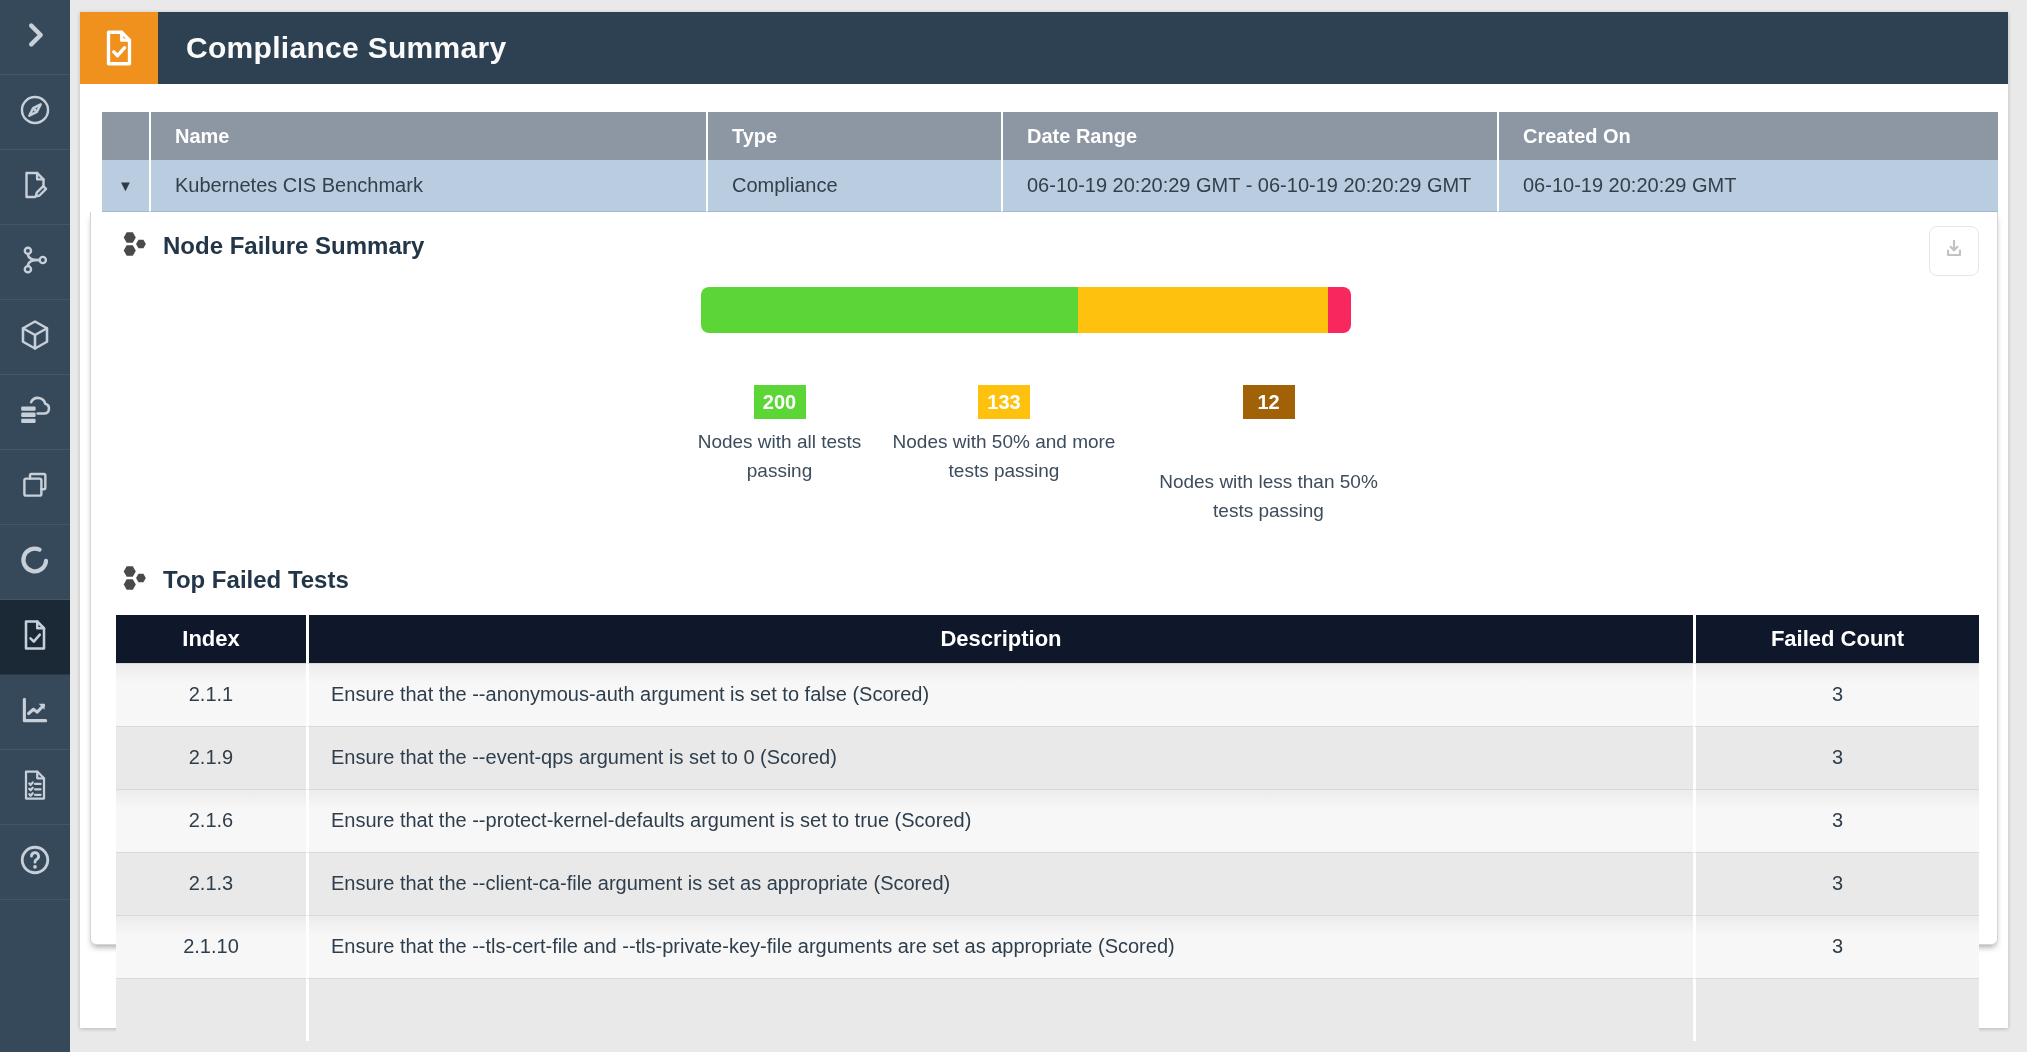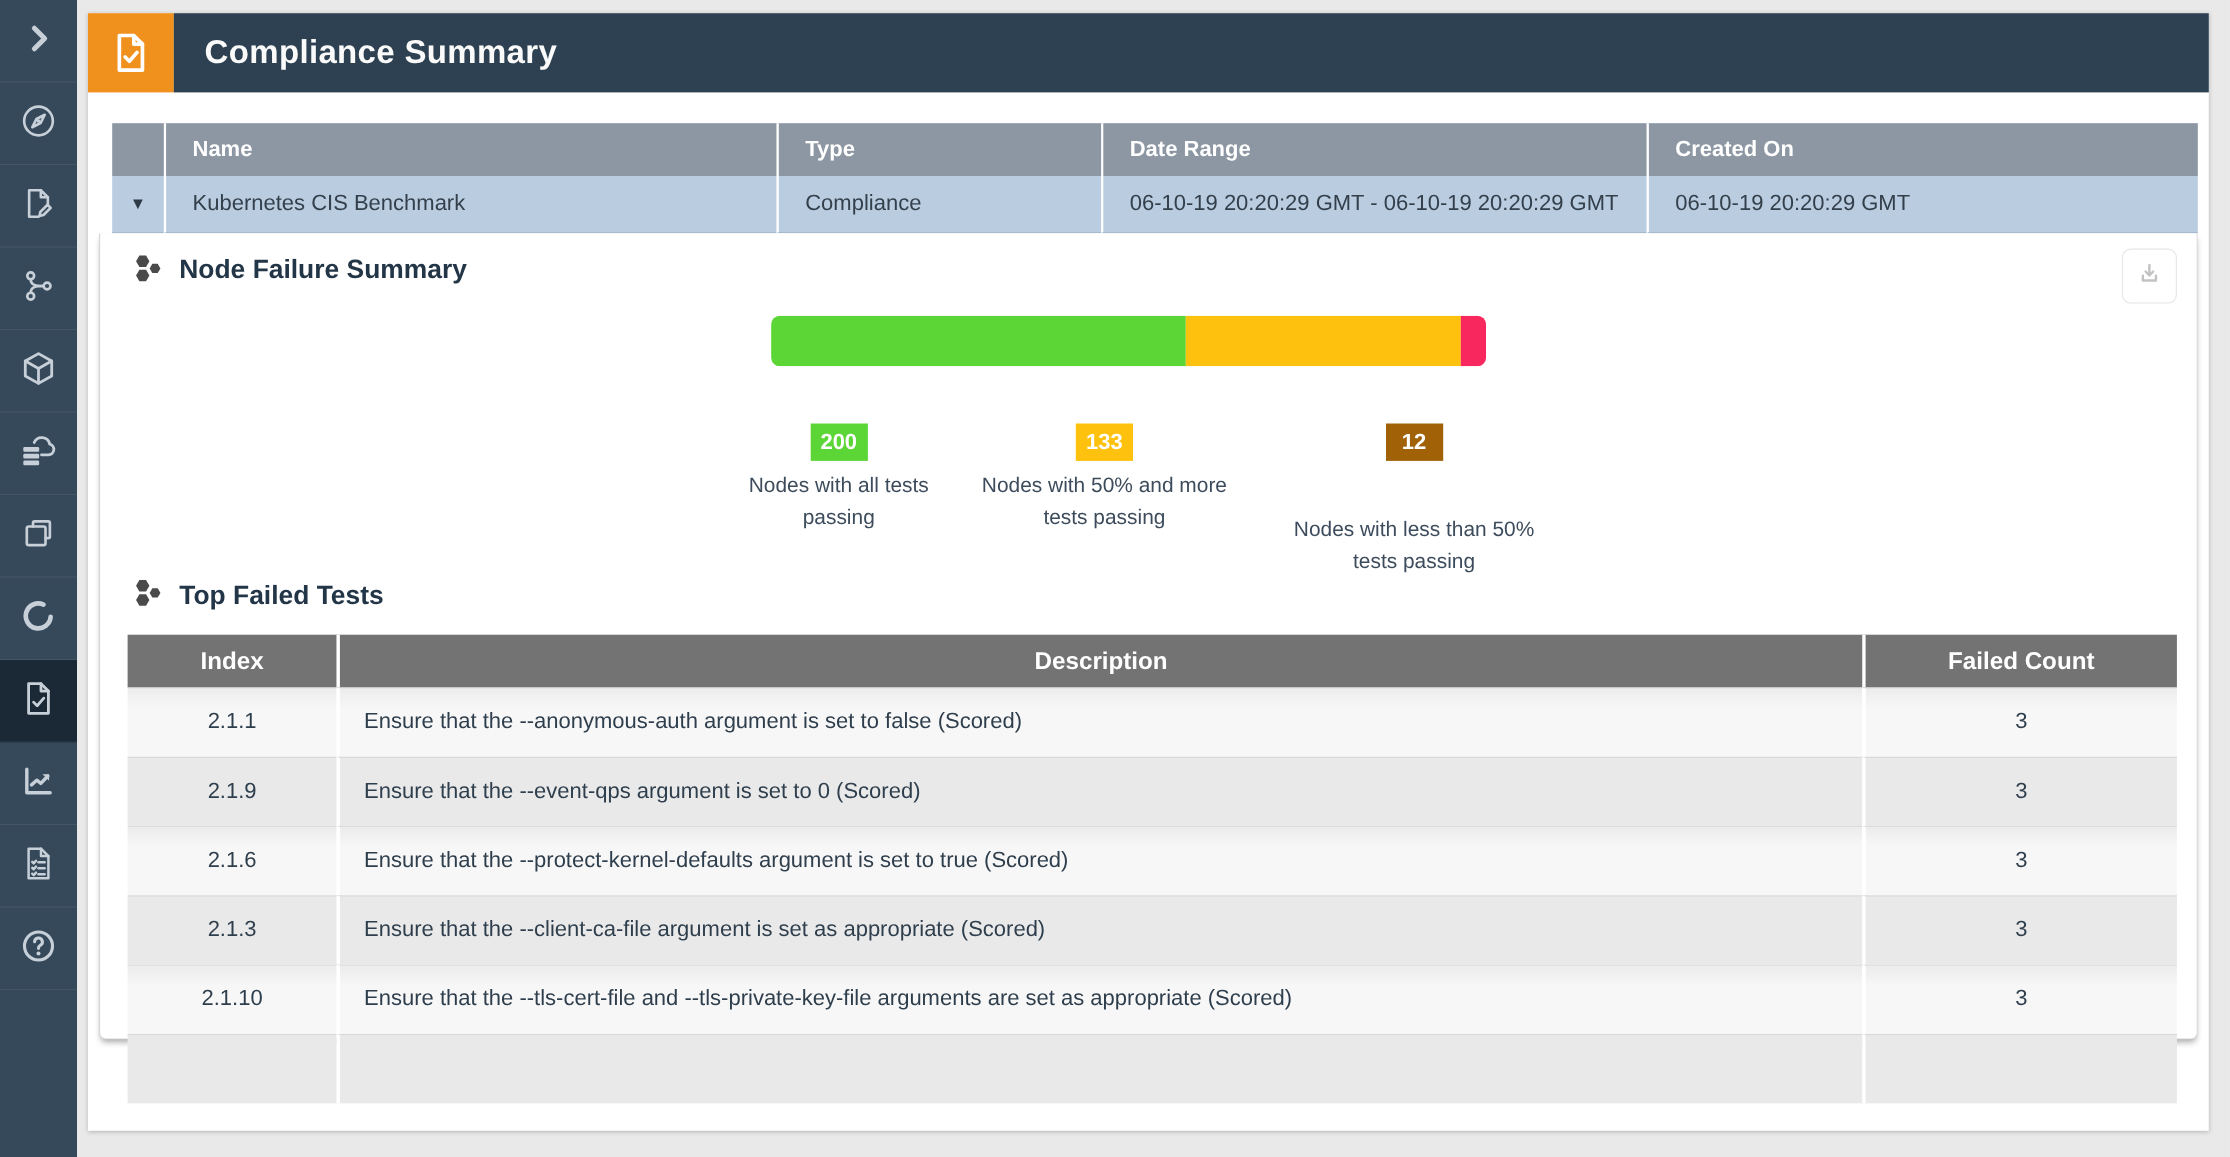--- a/index.html
+++ b/index.html
@@ -37,33 +37,33 @@
   .section-title { color:#233648; font-size:24px; font-weight:700; }
 
   .download-btn { position:absolute; right:18px; top:14px; width:50px; height:50px; background:#ffffff; border:1px solid #e6e6e6; border-radius:8px; display:flex; align-items:center; justify-content:center; cursor:pointer; }
   .download-btn svg { stroke:#c2c2c2; fill:none; stroke-width:2; stroke-linecap:round; stroke-linejoin:round; }
 
   
   .stack-bar { margin:25px 0 0 610px; width:650px; height:46px; display:flex; border-radius:8px; overflow:hidden; }
   .bar-seg { height:100%; }
 
   
-  .legend { margin-top:52px; display:flex; justify-content:center; align-items:flex-start; gap:34px; }
+  .legend { margin-top:52px; display:flex; justify-content:center; align-items:flex-start; gap:17px; }
   .lg-item { display:flex; flex-direction:column; align-items:center; }
   .lg-badge { min-width:52px; height:34px; padding:0 8px; display:flex; align-items:center; justify-content:center; color:#ffffff; font-weight:700; font-size:20px; }
   .lg-label { margin-top:8px; text-align:center; color:#3d4c5c; font-size:19px; line-height:1.55; }
   .lg-item:nth-child(1) .lg-label { max-width:165px; }
   .lg-item:nth-child(2) .lg-label { max-width:250px; }
   .lg-item:nth-child(3) .lg-label { max-width:245px;margin-top:48px; }
 
-  .head2 { }
+  .head2 { margin-top:38px; }
 
   
   .failed-table { margin:19px 18px 0 25px; width:1863px; display:grid; grid-template-columns:190px auto 286px; }
-  .ft-h { background:#737373; height:48px; display:flex; align-items:center; justify-content:center; color:#ffffff; font-weight:700; font-size:22px; }
+  .ft-h { background:#0f172a; height:48px; display:flex; align-items:center; justify-content:center; color:#ffffff; font-weight:700; font-size:22px; }
   .ft-c { height:63px; display:flex; align-items:center; font-size:20px; color:#2e3e4c; border-top:1px solid #d9d9d9; }
   .ft-c.idx { justify-content:center; }
   .ft-c.desc { padding-left:22px; }
   .ft-c.cnt { justify-content:center; }
   .row-light { background:linear-gradient(180deg,#ececec 0%,#f7f7f7 30%,#f7f7f7 100%); }
   .row-gray { background:#e9e9e9; }
   .sep3 { border-left:3px solid #ffffff; }
 </style>
 </head>
 <body>

